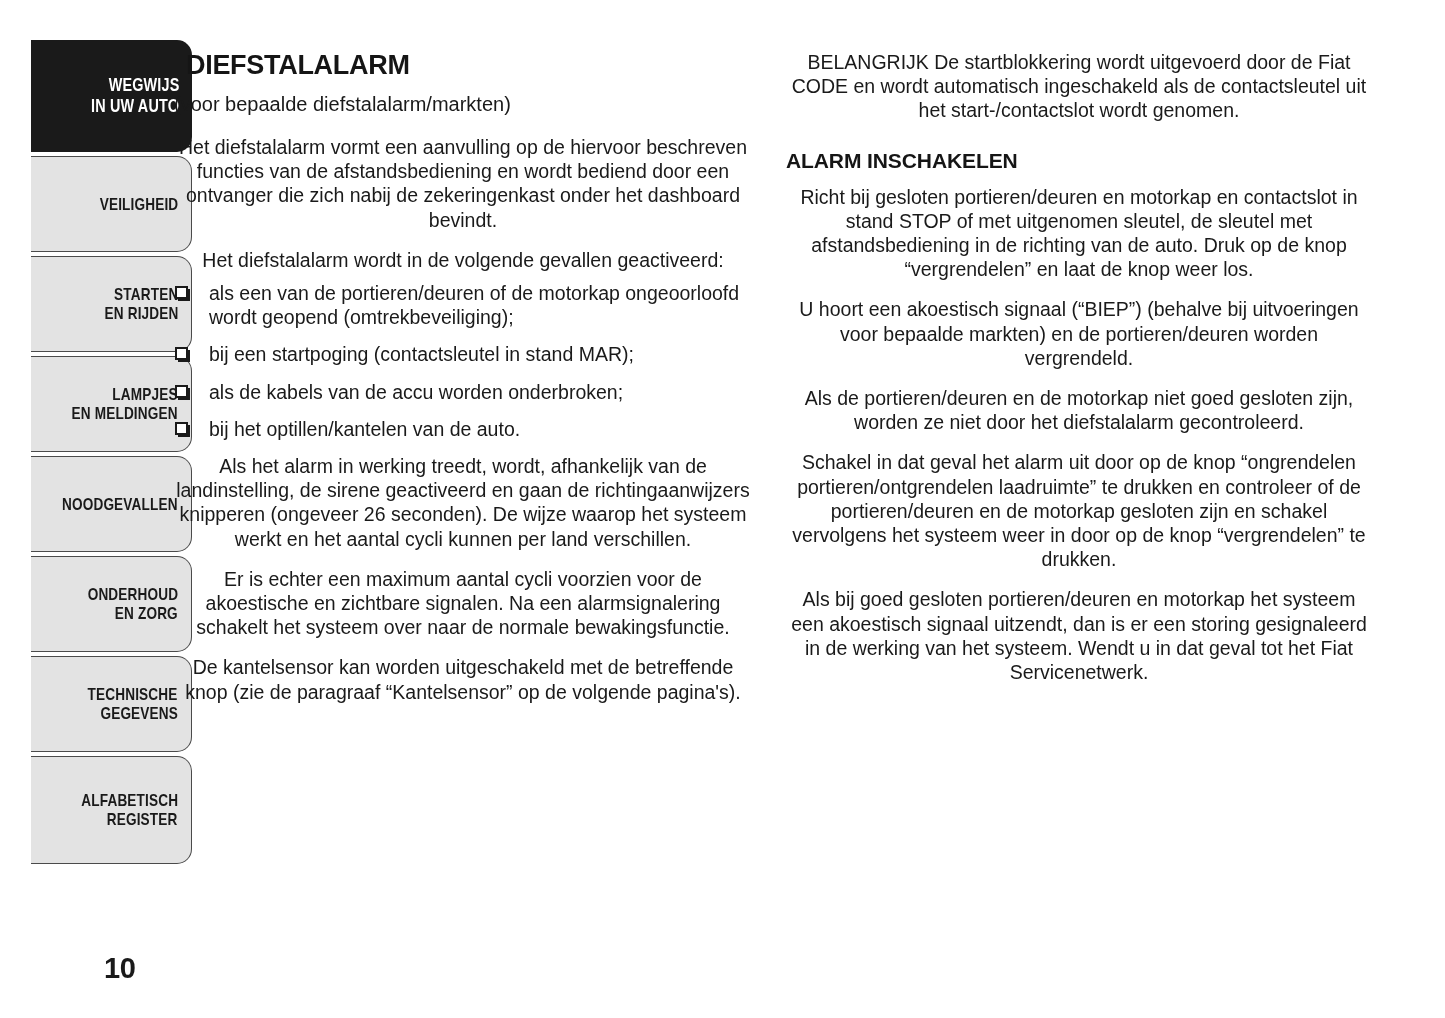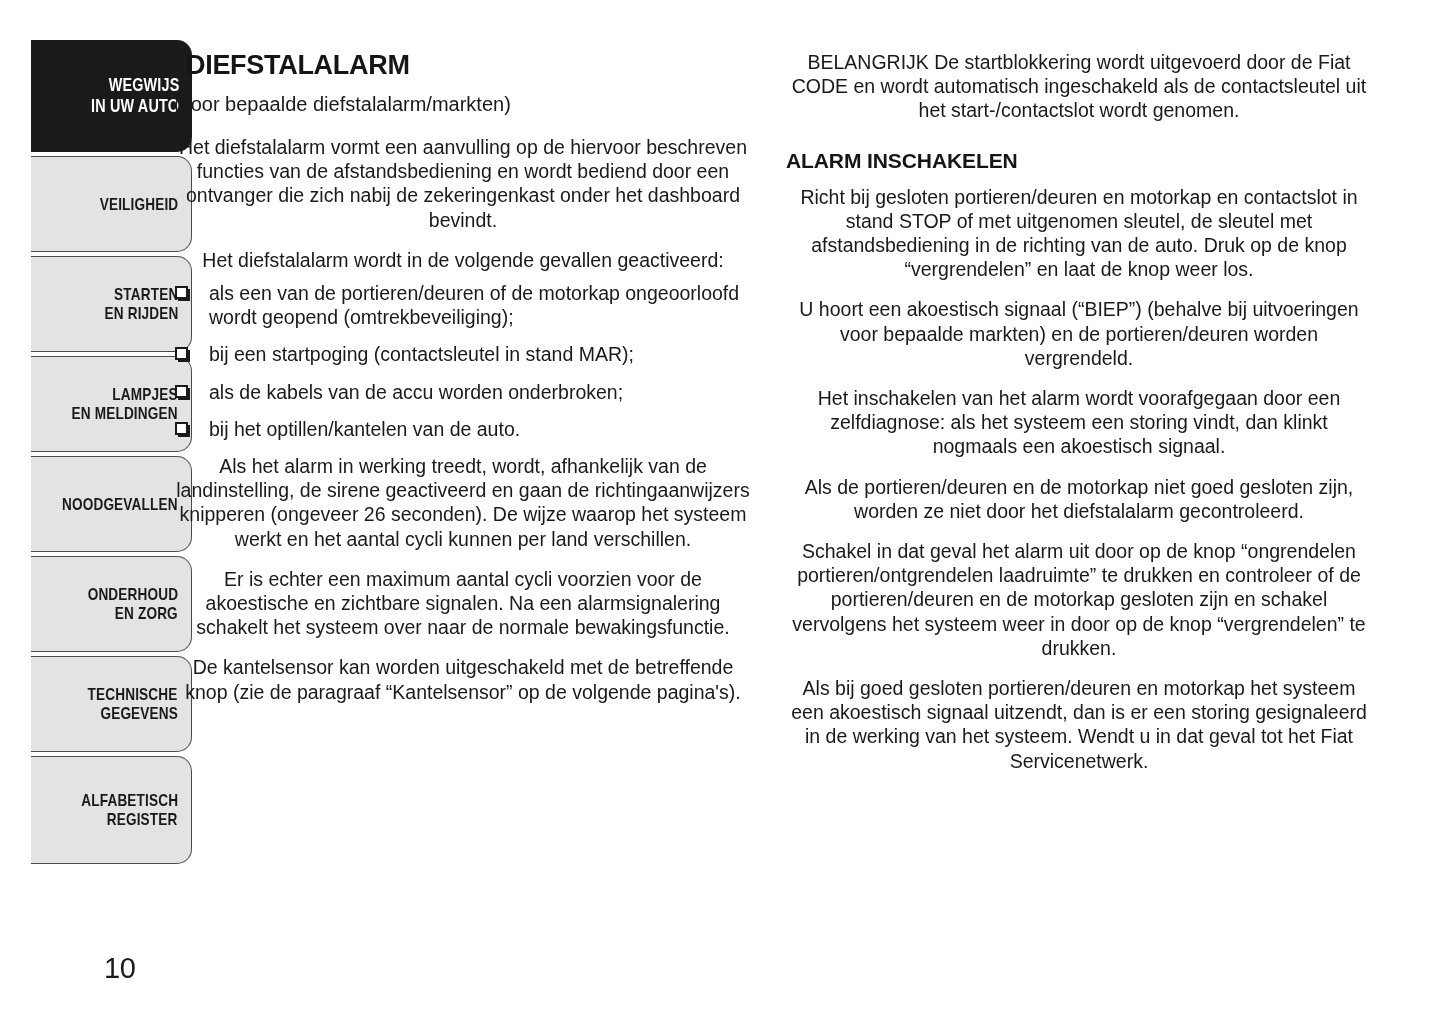--- a/index.html
+++ b/index.html
@@ -73,21 +73,21 @@
   .tab.h-std { height: 96px; }
   .tab.h-tall { height: 108px; }
   .tab.gap-s { margin-top: 4px; }
 
   
   #page-number {
     position: absolute;
     left: 104px;
     top: 952px;
     font-size: 29px;
-    font-weight: normal;
+    font-weight: bold;
     letter-spacing: -0.5px;
     color: #1a1a1a;
   }
 
   
   #content {
     position: absolute;
     left: 174px;
     top: 38px;
     right: 0;
@@ -252,21 +252,20 @@
     </div>
 
     <div class="col" id="col-right">
 
       <p class="body">BELANGRIJK De startblokkering wordt uitgevoerd door de Fiat CODE en wordt automatisch ingeschakeld als de contactsleutel uit het start-/contactslot wordt genomen.</p>
 
       <h2 class="sec-title tight">ALARM INSCHAKELEN</h2>
 
       <p class="body">Richt bij gesloten portieren/deuren en motorkap en contactslot in stand STOP of met uitgenomen sleutel, de sleutel met afstandsbediening in de richting van de auto. Druk op de knop “vergrendelen” en laat de knop weer los.</p>
       <p class="body">U hoort een akoestisch signaal (“BIEP”) (behalve bij uitvoeringen voor bepaalde markten) en de portieren/deuren worden vergrendeld.</p>
-      <p class="body">Het inschakelen van het alarm wordt voorafgegaan door een zelfdiagnose: als het systeem een storing vindt, dan klinkt nogmaals een akoestisch signaal.</p>
       <p class="body">Als de portieren/deuren en de motorkap niet goed gesloten zijn, worden ze niet door het diefstalalarm gecontroleerd.</p>
       <p class="body">Schakel in dat geval het alarm uit door op de knop “ongrendelen portieren/ontgrendelen laadruimte” te drukken en controleer of de portieren/deuren en de motorkap gesloten zijn en schakel vervolgens het systeem weer in door op de knop “vergrendelen” te drukken.</p>
       <p class="body">Als bij goed gesloten portieren/deuren en motorkap het systeem een akoestisch signaal uitzendt, dan is er een storing gesignaleerd in de werking van het systeem. Wendt u in dat geval tot het Fiat Servicenetwerk.</p>
 
     </div>
 
   </div>
 </div>
 
 </body></html>

